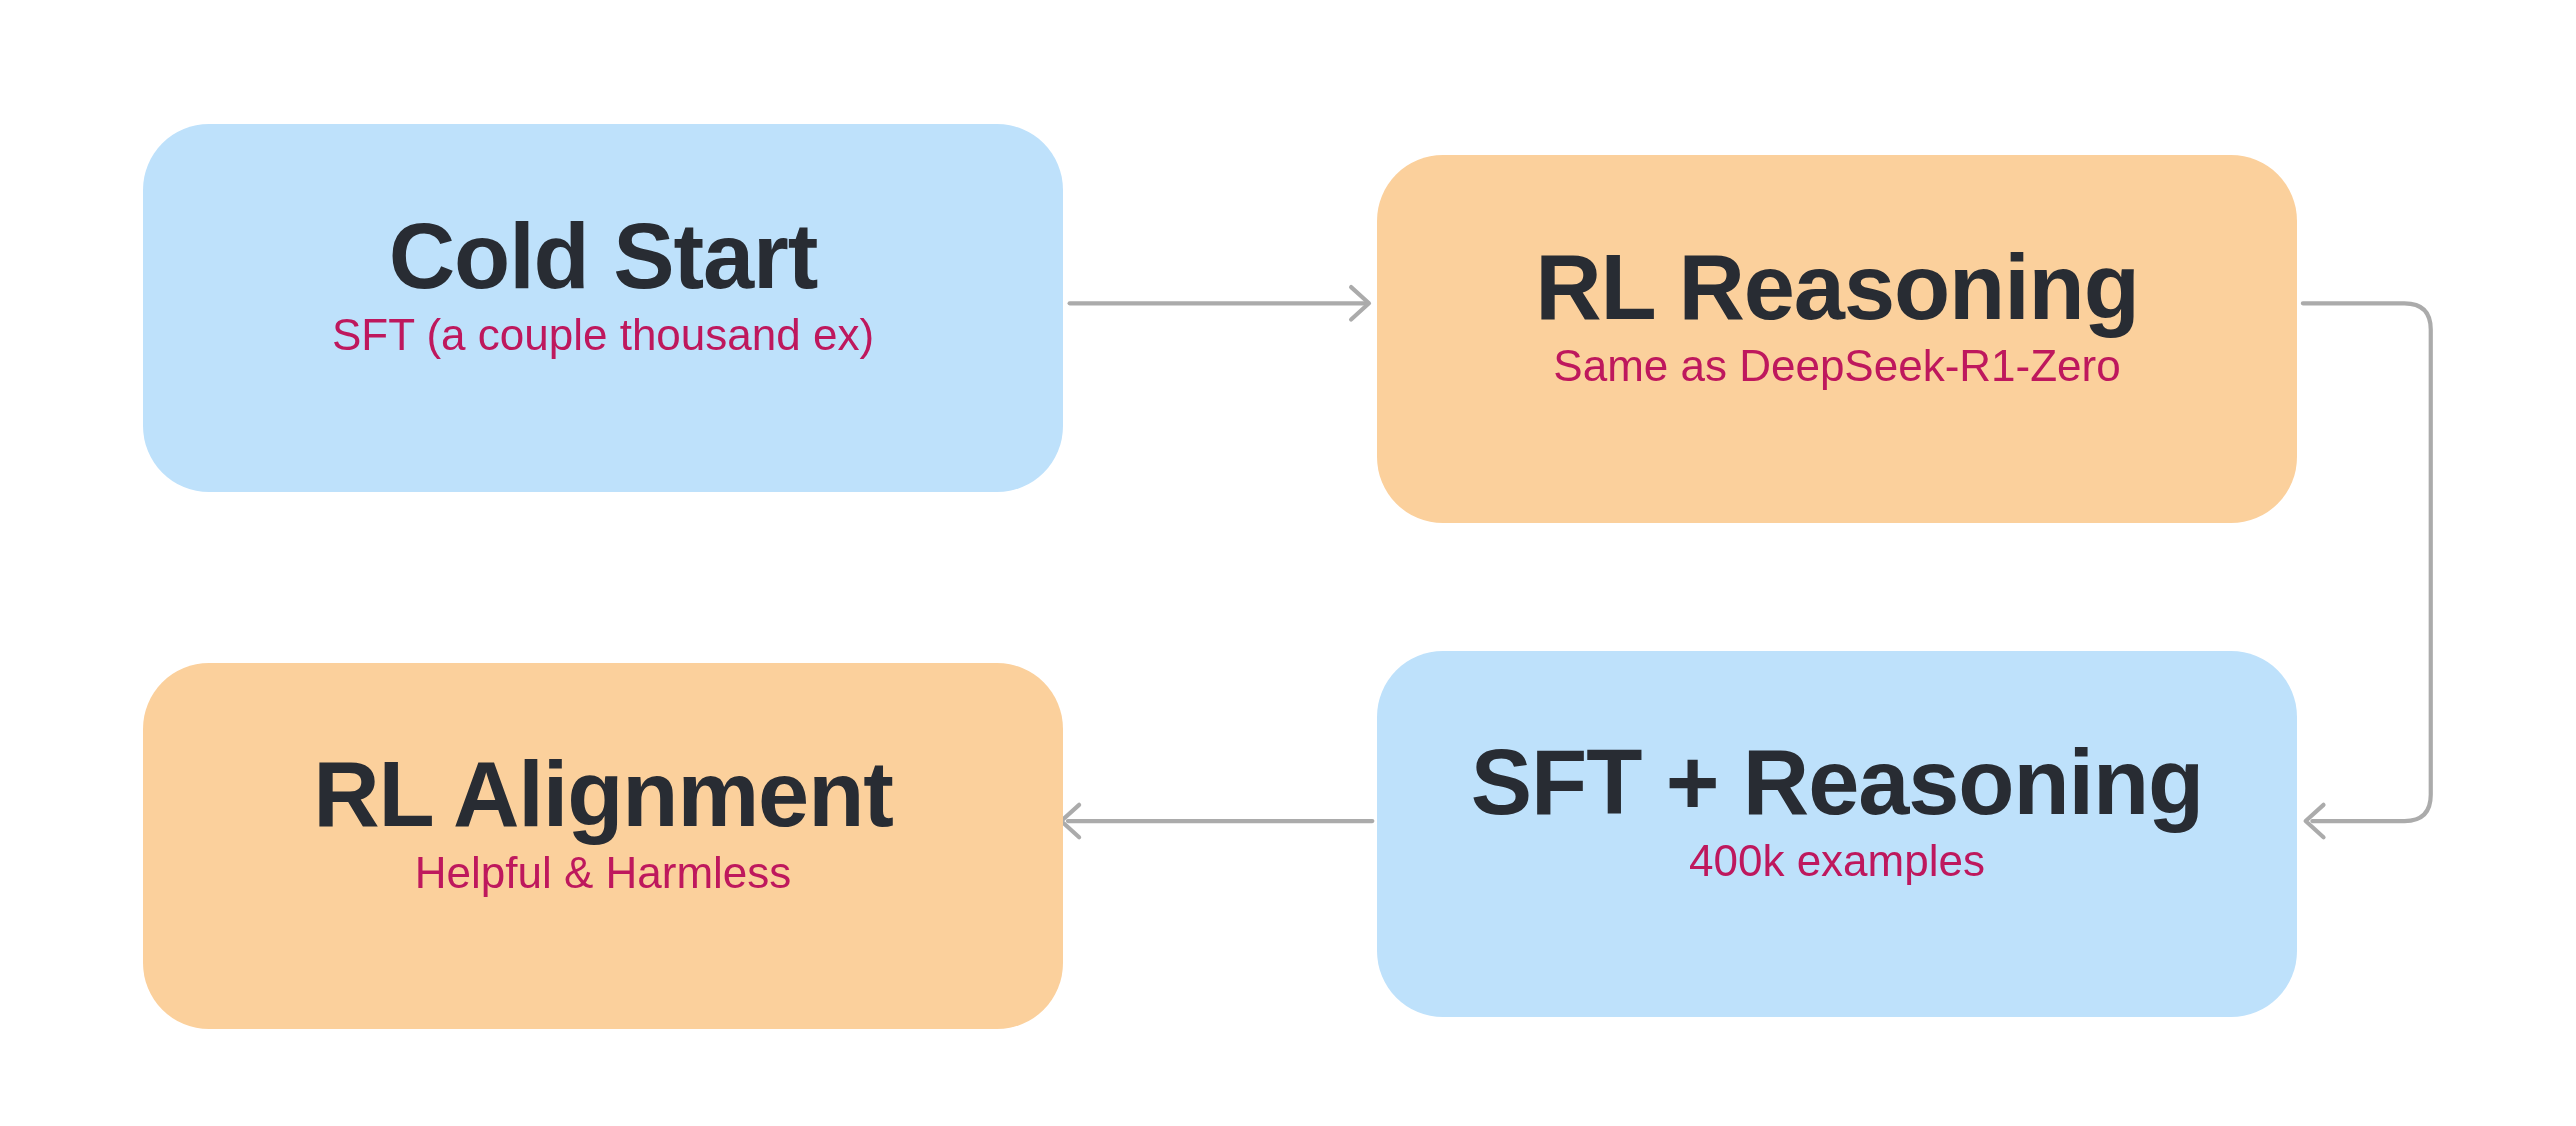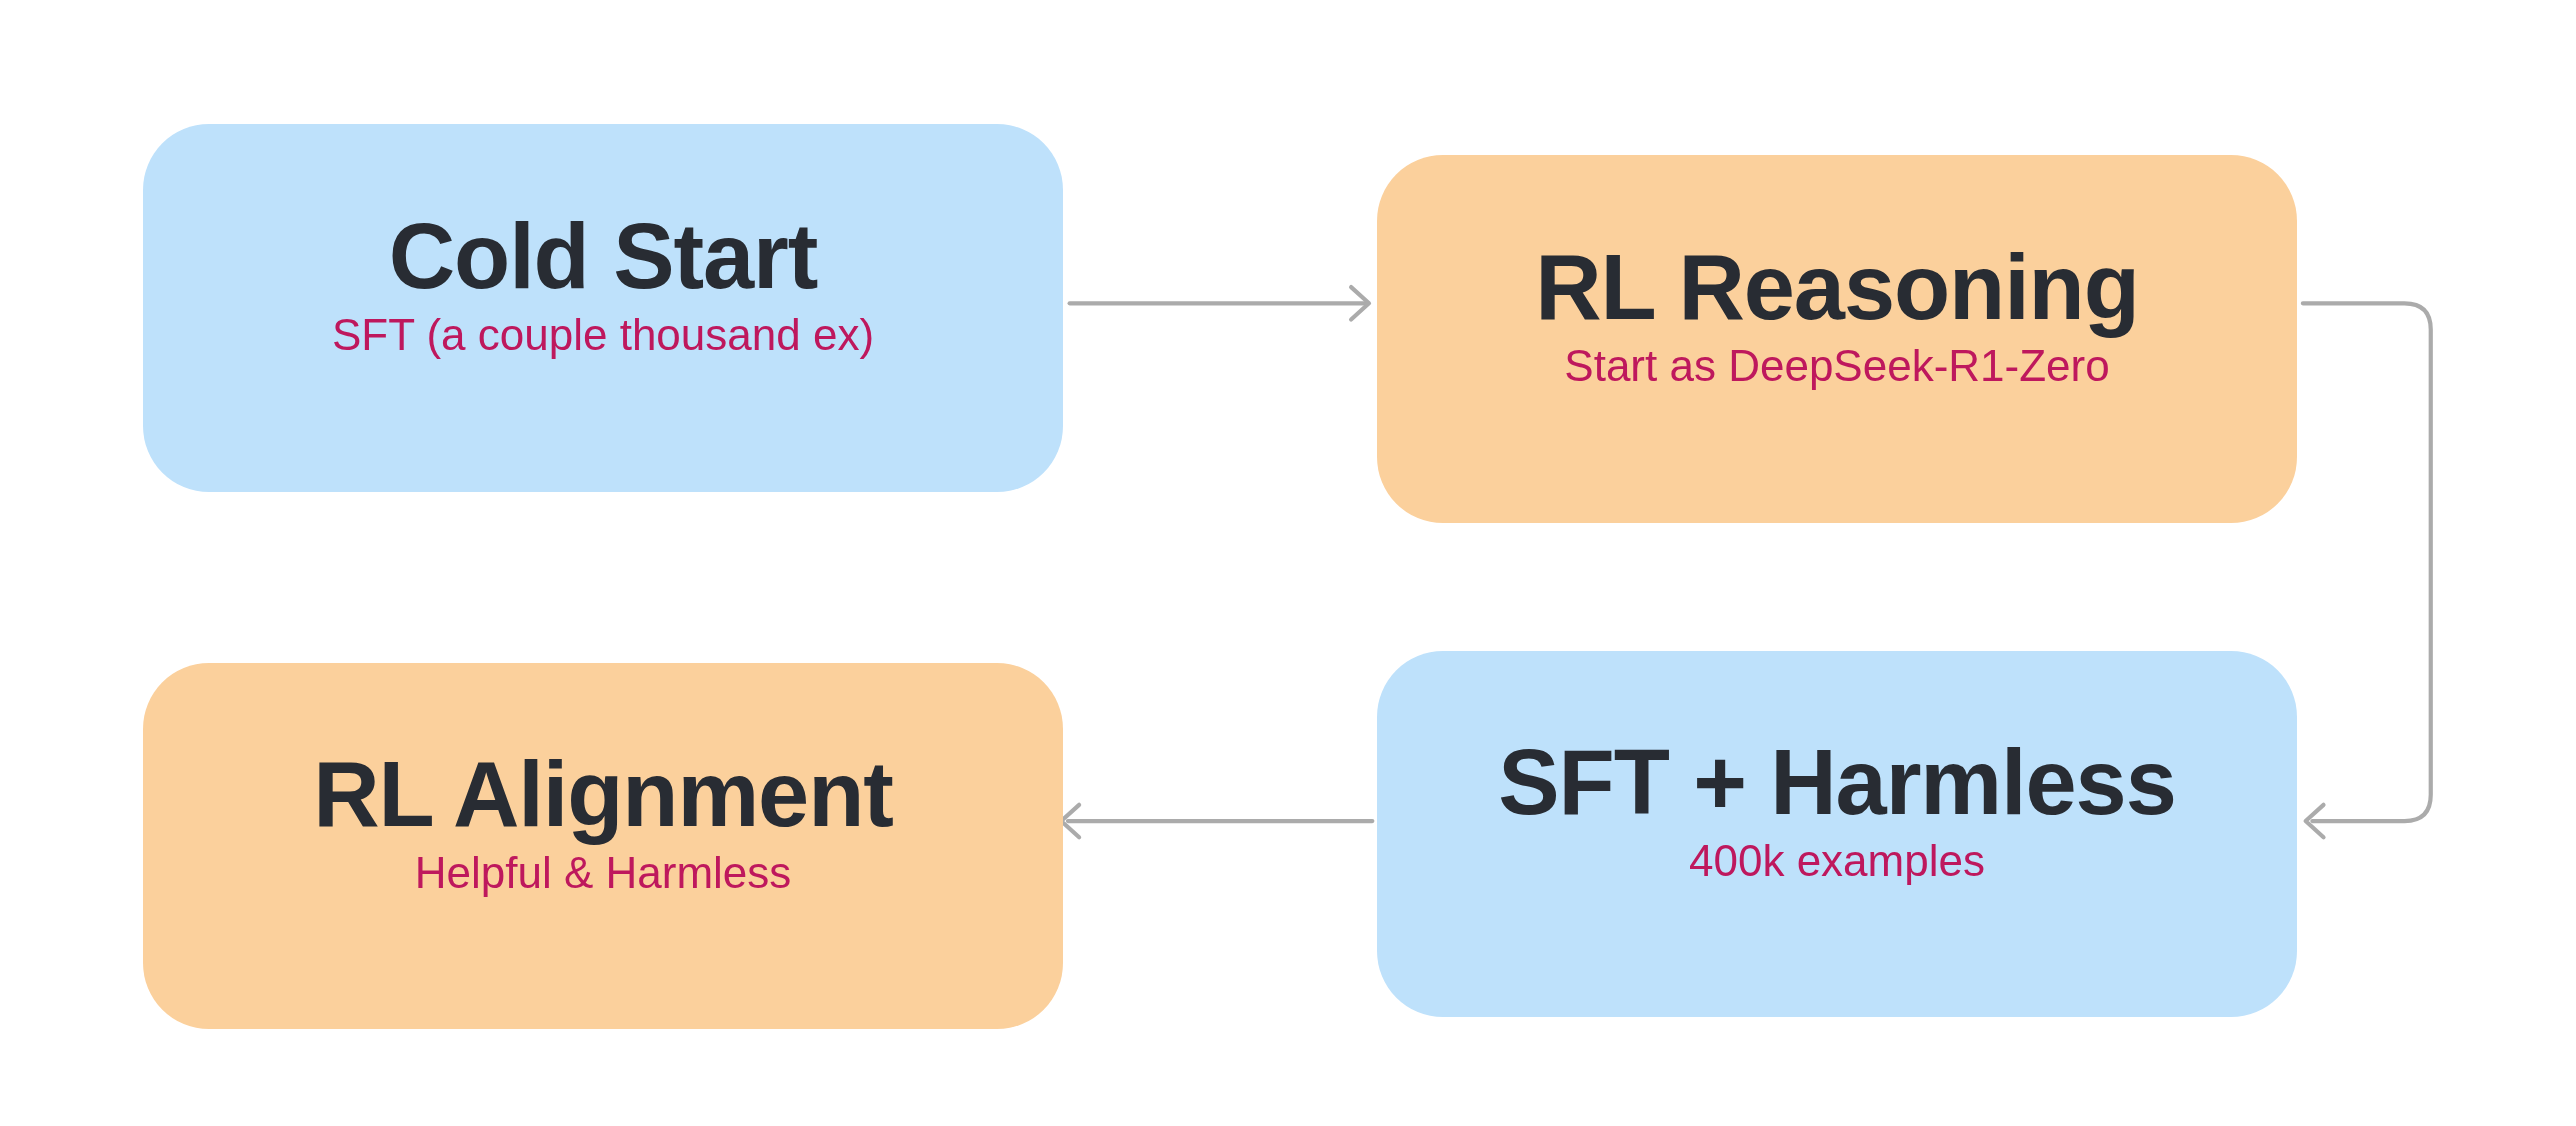--- a/index.html
+++ b/index.html
@@ -77,27 +77,27 @@
     </g>
   </svg>
 
   <div class="node blue pos-top-left">
     <div class="title">Cold Start</div>
     <div class="subtitle">SFT (a couple thousand ex)</div>
   </div>
 
   <div class="node orange pos-top-right">
     <div class="title">RL Reasoning</div>
-    <div class="subtitle">Start as DeepSeek-R1-Zero</div>
+    <div class="subtitle">Same as DeepSeek-R1-Zero</div>
   </div>
 
   <div class="node orange pos-bottom-left">
     <div class="title">RL Alignment</div>
     <div class="subtitle">Helpful &amp; Harmless</div>
   </div>
 
   <div class="node blue pos-bottom-right">
-    <div class="title">SFT + Harmless</div>
+    <div class="title">SFT + Reasoning</div>
     <div class="subtitle">400k examples</div>
   </div>
 
 </div>
 
 
 </body></html>

